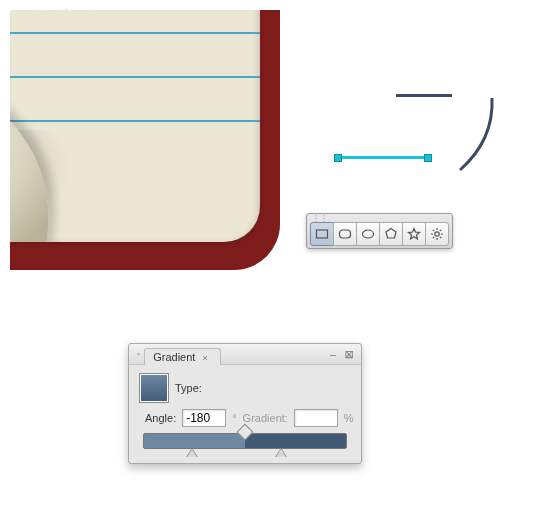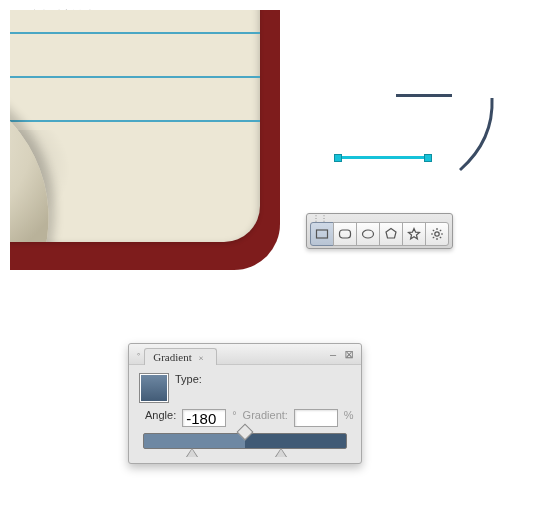--- a/index.html
+++ b/index.html
@@ -88,27 +88,27 @@
   }
   .titlebar{
     display:flex; align-items:center; height:20px;
     background:linear-gradient(#f3f3f3,#dcdcdc);
     border-bottom:1px solid #c7c7c7;
     padding:0 4px; border-radius:3px 3px 0 0;
   }
   .tab{
     font-size:11px; color:#333; padding:2px 8px;
     background:#e7e7e7; border:1px solid #bcbcbc; border-bottom:none;
-    border-radius:3px 3px 0 0; margin-top:4px;font-family:Liberation Serif, serif;
+    border-radius:3px 3px 0 0; margin-top:4px;
   }
   .tabdot{ color:#777; font-size:9px; padding:0 4px;}
   .spacer{ flex:1;}
   .winbtn{ width:16px; text-align:center; color:#777; font-size:11px; cursor:default;}
   .pbody{ padding:8px 10px 14px 10px;}
-  .row{ display:flex; align-items:flex-start; gap:6px; margin-bottom:6px;}
+  .row{ display:flex; align-items:center; gap:6px; margin-bottom:6px;}
   .swatch{
     width:28px; height:28px;
     background:linear-gradient(180deg,#6f89a4,#415a75);
     border:1px solid #888; box-shadow: inset 0 0 0 1px #fff;
   }
   .lbl{ color:#333;}
   .dim{ color:#9a9a9a;}
   .select{
     display:flex; align-items:center;
     background:linear-gradient(#fdfdfd,#e3e3e3);
@@ -118,21 +118,21 @@
   }
   .select .arrows{
     width:14px; height:16px; margin-left:6px;
     background:linear-gradient(#bfd1ee,#96b2dc);
     border-left:1px solid #9c9c9c; border-radius:0 3px 3px 0;
     display:flex; flex-direction:column; align-items:center; justify-content:center;
     font-size:6px; color:#334; line-height:6px;
   }
   .txt{
     height:16px; border:1px solid #a4a4a4; background:#fff;
-    padding:0 3px; font-size:15px;
+    padding:0 3px; font-size:12px;
     box-shadow: inset 1px 1px 2px rgba(0,0,0,.12);
   }
   .txt.small{ width:36px;}
   .txt.loc{ width:36px;}
   
   .slider-wrap{ margin-top:4px; padding:0 4px;}
   .track{
     position:relative; height:14px;
     background:linear-gradient(90deg,#6e88a3 0%, #6e88a3 50%, #405a75 50%, #405a75 100%);
     border:1px solid #777; border-radius:2px;

